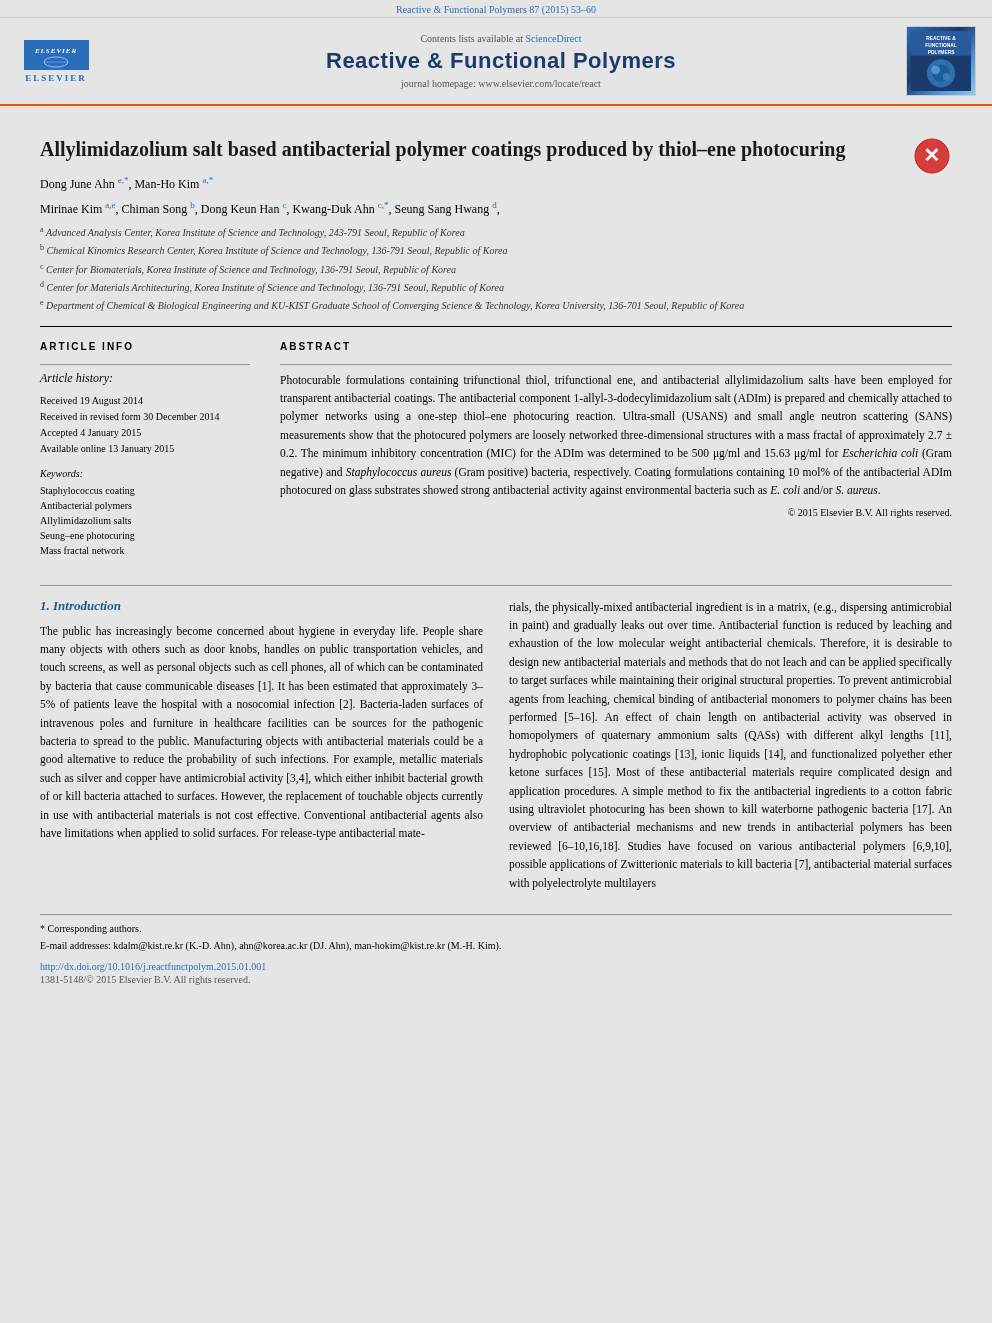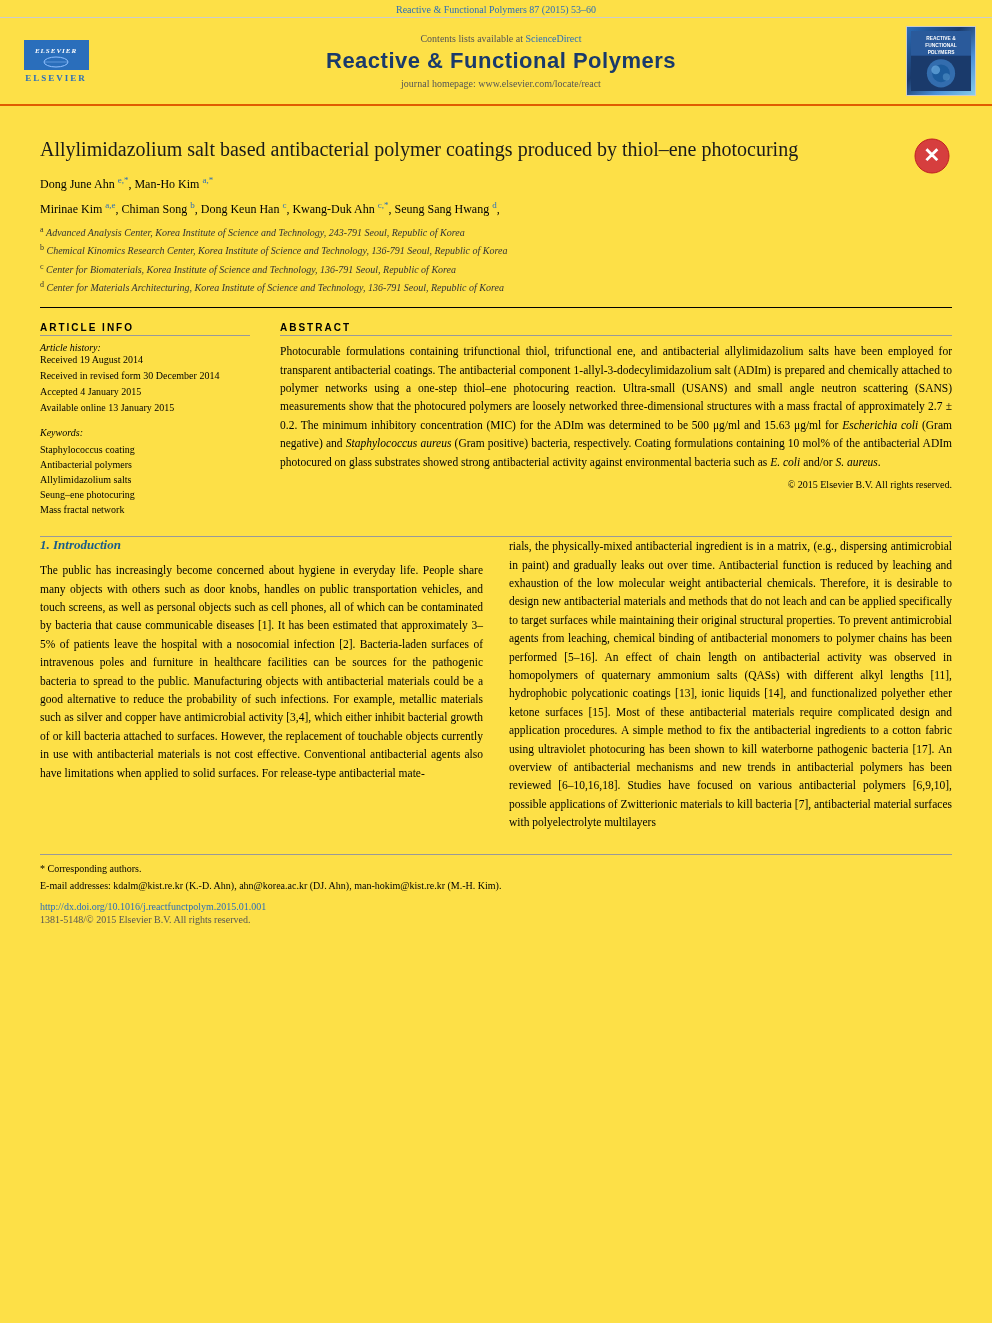--- a/index.html
+++ b/index.html
@@ -8,21 +8,21 @@
       font-family: 'Times New Roman', Times, serif;
       font-size: 13px;
       color: #000;
       width: 992px;
       min-height: 1323px;
     }
 
     .page {
       width: 992px;
       min-height: 1323px;
-      background: #fde047;
+      background: #e5e5e5;
       padding: 0;
     }
 
     
     .journal-top-bar {
       text-align: center;
       padding: 4px 0 2px;
       font-size: 10px;
       color: #2a6ebb;
       border-bottom: 1px solid #ccc;
@@ -125,21 +125,21 @@
       align-items: flex-start;
       gap: 10px;
     }
 
     .article-title-text {
       flex: 1;
     }
 
     .article-title {
       font-size: 20px;
-      font-weight: normal;
+      font-weight: bold;
       line-height: 1.3;
       color: #1a1a1a;
       margin-bottom: 12px;
     }
 
     .crossmark-icon {
       width: 40px;
       height: 40px;
       flex-shrink: 0;
       display: flex;
@@ -199,26 +199,27 @@
 
     .section-heading {
       font-family: Arial, sans-serif;
       font-size: 10px;
       font-weight: bold;
       letter-spacing: 2px;
       text-transform: uppercase;
       color: #000;
       margin-bottom: 6px;
       border-bottom: 1px solid #999;
-      padding-bottom: 2px;
+      padding-bottom: 12px;
     }
 
     .article-info-label {
-      font-size: 10px;
+      font-size: 12px;
       font-style: italic;
+      margin-bottom: 8px;
       color: #000;
     }
 
     .article-info-row {
       font-size: 10px;
       color: #000;
       margin-bottom: 2px;
       line-height: 1.4;
     }
 
@@ -244,22 +245,23 @@
 
     .copyright-line {
       font-size: 10px;
       text-align: right;
       margin-top: 8px;
       color: #000;
     }
 
     
     .body-content {
-      margin-top: 19px;
+      margin-top: 27px;
       border-top: 1px solid #999;
+      padding-top: 12px;
     }
 
     .two-col-body {
       display: flex;
       gap: 26px;
     }
 
     .body-col {
       flex: 1;
     }
@@ -372,20 +374,21 @@
           <span> Chiman Song <sup class="author-sup">b</sup></span>,
           <span> Dong Keun Han <sup class="author-sup">c</sup></span>,
           <span> Kwang-Duk Ahn <sup class="author-sup">c,*</sup></span>,
           <span> Seung Sang Hwang <sup class="author-sup">d</sup></span>,
         </div>
         <div class="affiliations">
           <div class="affiliation-line"><sup class="aff-sup">a</sup> <em>Advanced Analysis Center, Korea Institute of Science and Technology, 243-791 Seoul, Republic of Korea</em></div>
           <div class="affiliation-line"><sup class="aff-sup">b</sup> <em>Chemical Kinomics Research Center, Korea Institute of Science and Technology, 136-791 Seoul, Republic of Korea</em></div>
           <div class="affiliation-line"><sup class="aff-sup">c</sup> <em>Center for Biomaterials, Korea Institute of Science and Technology, 136-791 Seoul, Republic of Korea</em></div>
           <div class="affiliation-line"><sup class="aff-sup">d</sup> <em>Center for Materials Architecturing, Korea Institute of Science and Technology, 136-791 Seoul, Republic of Korea</em></div>
+          <div class="affiliation-line"><sup class="aff-sup">e</sup> <em>Department of Chemical &amp; Biological Engineering and KU-KIST Graduate School of Converging Science &amp; Technology, Korea University, 136-701 Seoul, Republic of Korea</em></div>
         </div>
       </div>
       <div class="crossmark-icon">
         <svg class="crossmark-svg" viewBox="0 0 36 36" xmlns="http://www.w3.org/2000/svg">
           <circle cx="18" cy="18" r="17" fill="#d63e3e" stroke="#c02020" stroke-width="1"></circle>
           <text x="18" y="24" text-anchor="middle" fill="white" font-size="20" font-weight="bold" font-family="Arial">✕</text>
         </svg>
       </div>
     </div>
 

